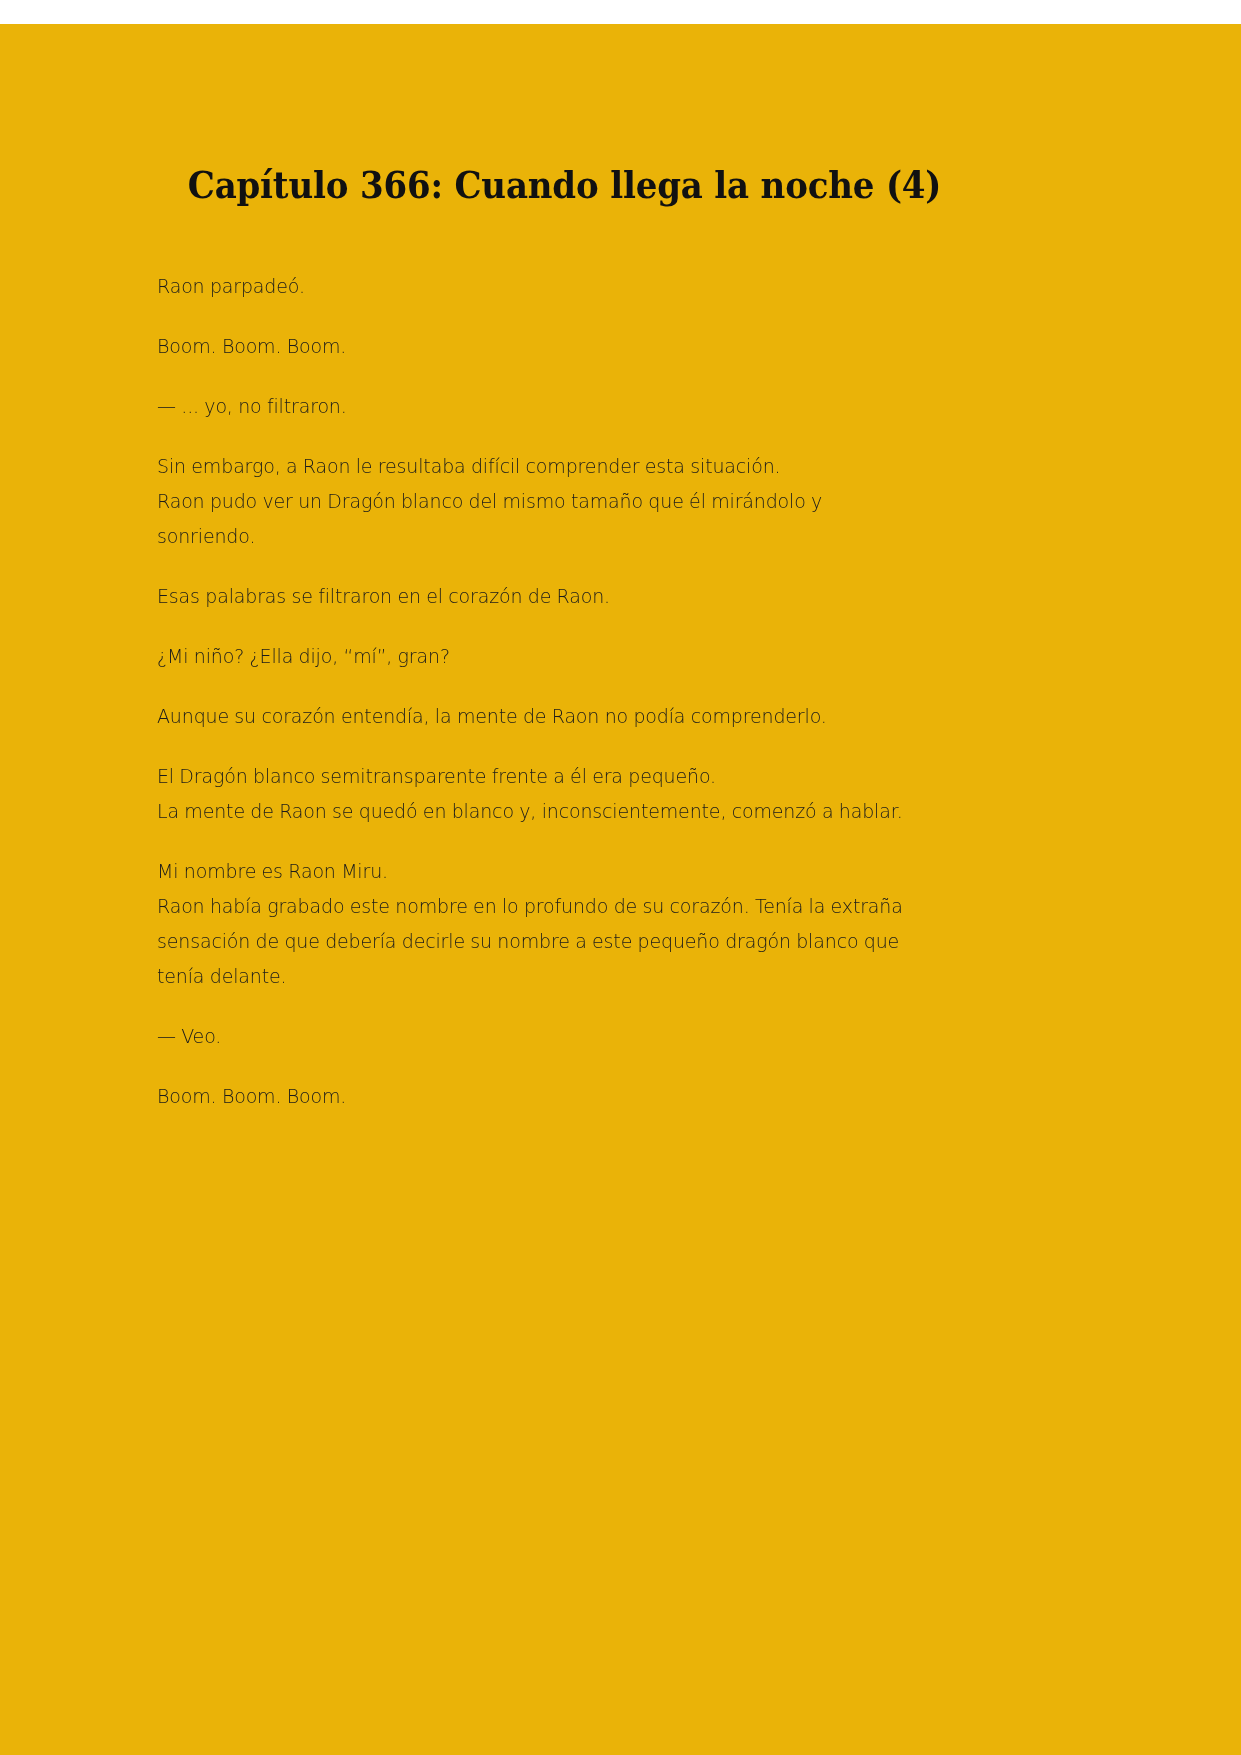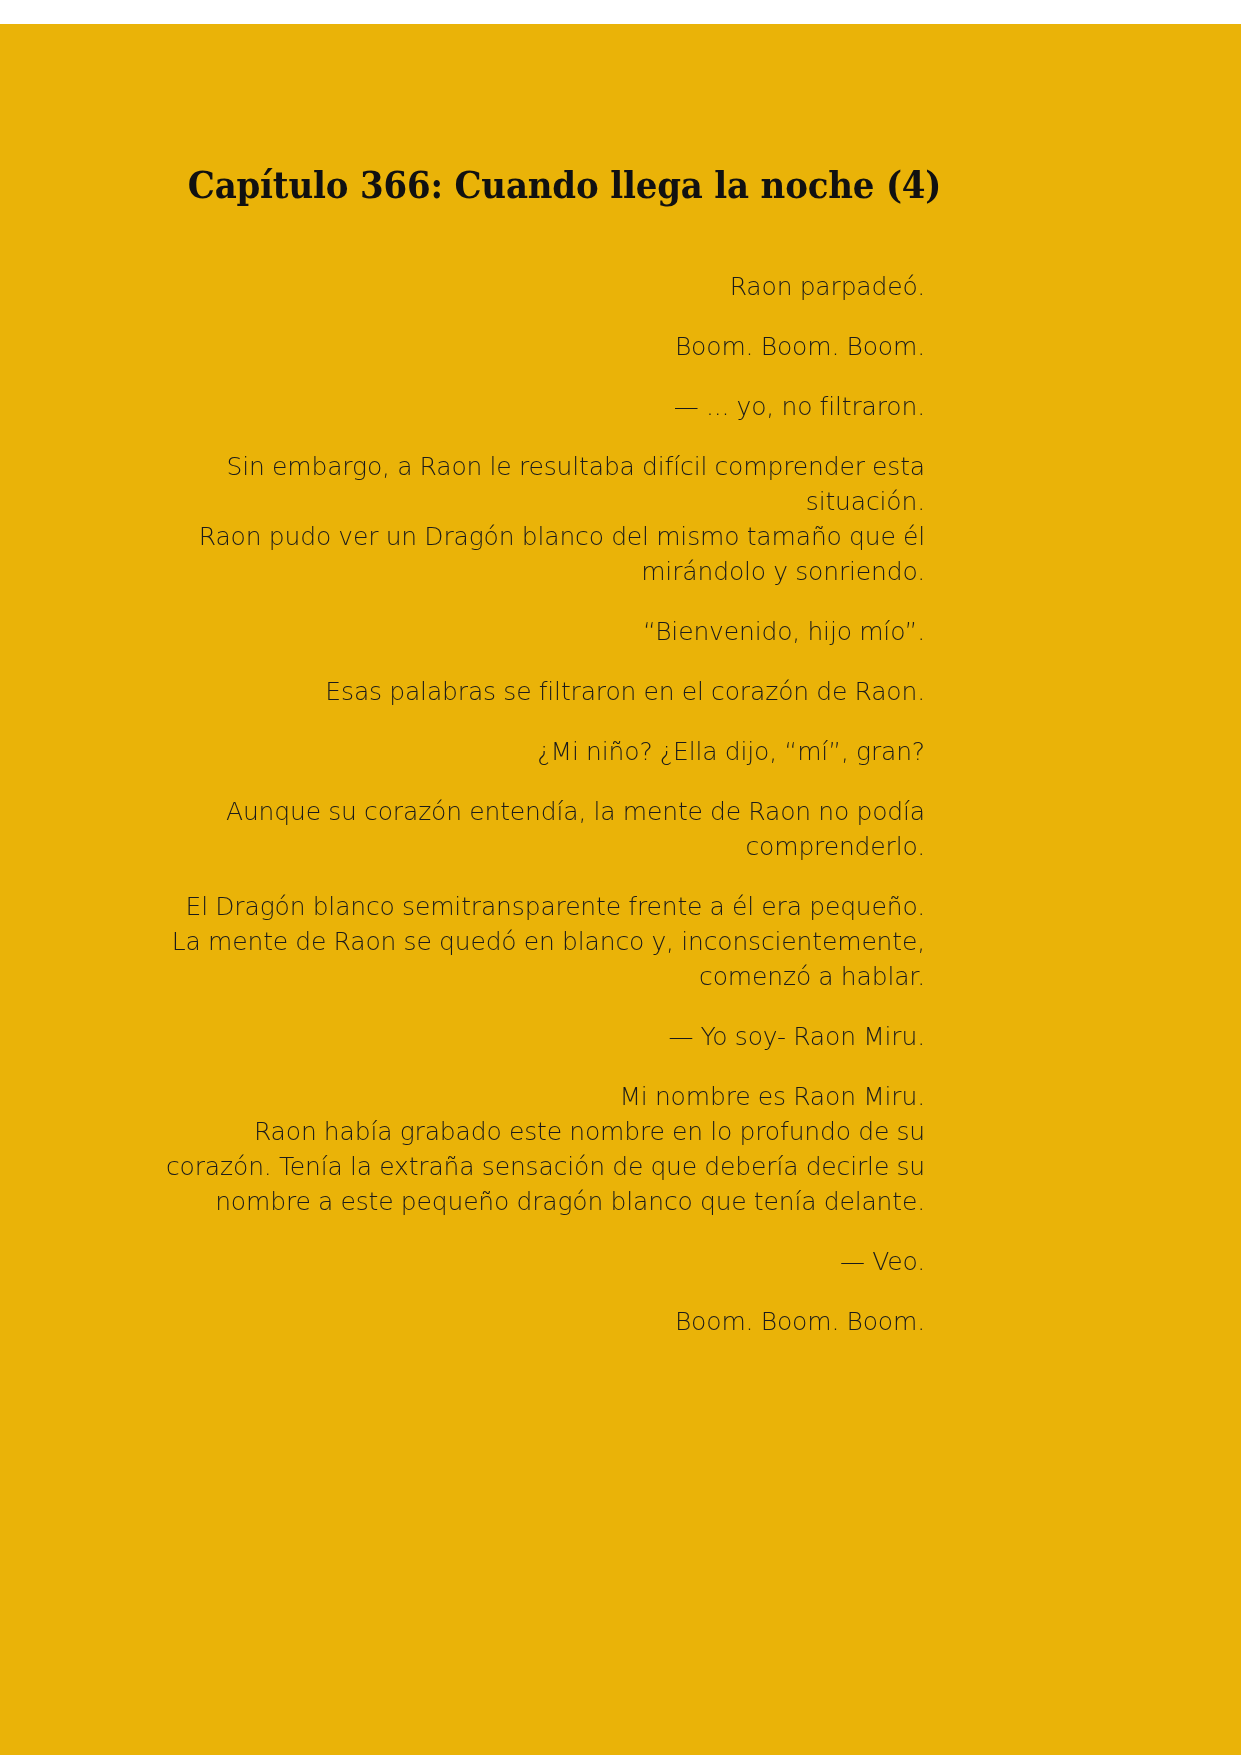--- a/index.html
+++ b/index.html
@@ -53,25 +53,25 @@
     font-family: "DejaVu Sans", sans-serif;
     font-weight: 300;
     font-size: 21px;
     line-height: 35px;
     color: #1b1b1b;
     letter-spacing: -0.15px;
   }
 
   .para {
     margin: 0 0 25px 0;
-    font-size: 25px;
+    font-size: 19px;
     line-height: 35px;
     color: #1b1b1b;
     font-weight: 300;
-    text-align: right;
+    text-align: left;
     white-space: pre-line;
     word-spacing: -0.5px;
   }
 
   .para:last-child {
     margin-bottom: 0;
   }
 </style>
 </head>
 <body>
@@ -80,27 +80,25 @@
   <div class="content">
 
     <h1 class="chapter-title">Capítulo 366: Cuando llega la noche (4)</h1>
 
     <div class="body-text">
       <p class="para">Raon parpadeó.</p>
       <p class="para">Boom. Boom. Boom.</p>
       <p class="para">— ... yo, no filtraron.</p>
       <p class="para">Sin embargo, a Raon le resultaba difícil comprender esta situación.
 Raon pudo ver un Dragón blanco del mismo tamaño que él mirándolo y sonriendo.</p>
-      <p class="para">“Bienvenido, hijo mío”.</p>
       <p class="para">Esas palabras se filtraron en el corazón de Raon.</p>
       <p class="para">¿Mi niño? ¿Ella dijo, “mí”, gran?</p>
       <p class="para">Aunque su corazón entendía, la mente de Raon no podía comprenderlo.</p>
       <p class="para">El Dragón blanco semitransparente frente a él era pequeño.
 La mente de Raon se quedó en blanco y, inconscientemente, comenzó a hablar.</p>
-      <p class="para">— Yo soy- Raon Miru.</p>
       <p class="para">Mi nombre es Raon Miru.
 Raon había grabado este nombre en lo profundo de su corazón. Tenía la extraña sensación de que debería decirle su nombre a este pequeño dragón blanco que tenía delante.</p>
       <p class="para">— Veo.</p>
       <p class="para">Boom. Boom. Boom.</p>
     </div>
 
   </div>
 </div>
 
 </body></html>

